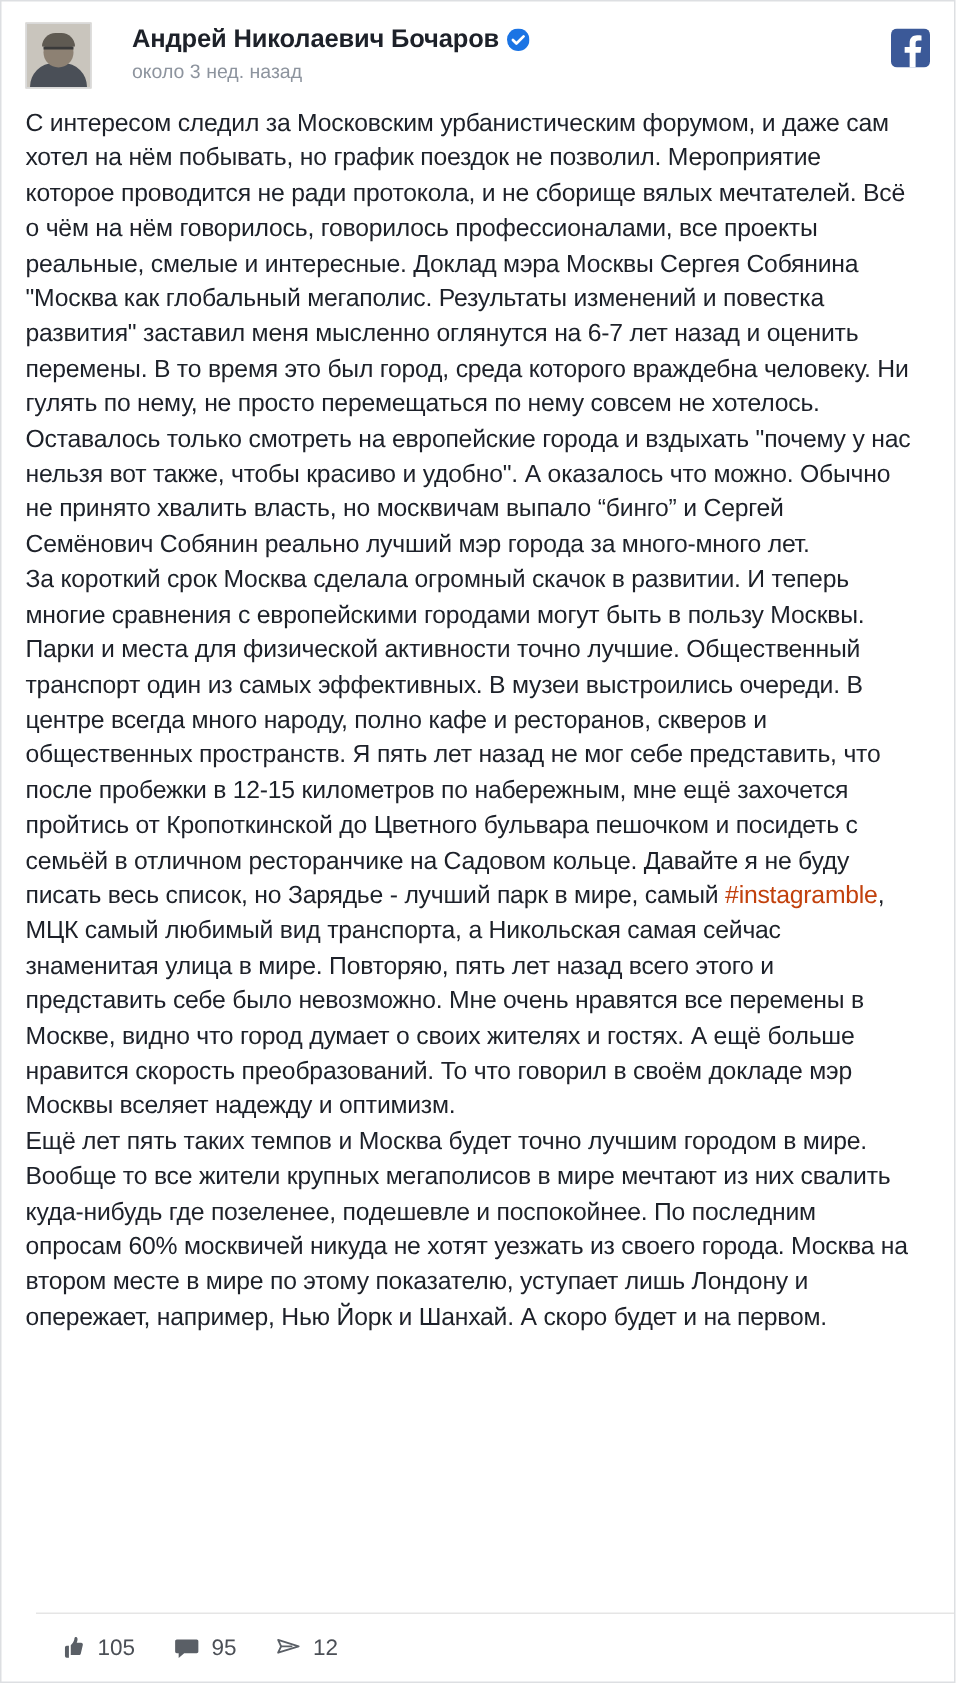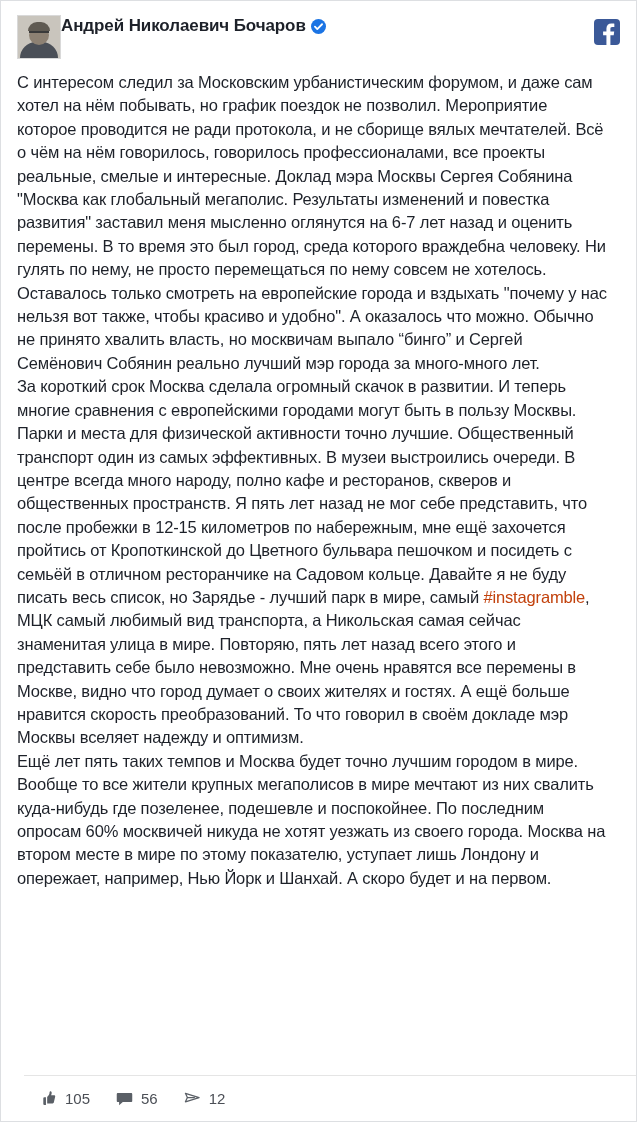--- a/index.html
+++ b/index.html
@@ -73,21 +73,21 @@
     position: absolute;
     left: 50%;
     bottom: 0;
     transform: translateX(-50%);
     width: 38px;
     height: 16px;
     border-radius: 18px 18px 0 0;
     background: #4a4f57;
   }
   .header-text {
-    margin-left: 0;
+    margin-left: 27px;
     padding-top: 1px;
     display: flex;
     flex-direction: column;
     justify-content: center;
   }
   .author-row {
     display: flex;
     align-items: center;
     gap: 5px;
   }
@@ -169,20 +169,21 @@
     <div class="header-text">
       <div class="author-row">
         <span class="author-name">Андрей Николаевич Бочаров</span>
         <span class="verified">
           <svg viewBox="0 0 16 16" width="15" height="15" aria-hidden="true">
             <circle cx="8" cy="8" r="8" fill="#1b74e4"></circle>
             <path d="M4.2 8.2l2.5 2.5 5.1-5.1" fill="none" stroke="#ffffff" stroke-width="1.9" stroke-linecap="round" stroke-linejoin="round"></path>
           </svg>
         </span>
       </div>
+      <div class="timestamp">около 3 нед. назад</div>
     </div>
 
     <div class="fb-logo">
       <svg viewBox="0 0 26 26" width="26" height="26" aria-hidden="true">
         <rect x="0" y="0" width="26" height="26" rx="4" fill="#3b5998"></rect>
         <path d="M16.4 26V16.2h3.3l0.5-3.8h-3.8V9.9c0-1.1 0.3-1.85 1.9-1.85h2.03V4.66C20 4.6 18.8 4.5 17.4 4.5c-2.95 0-4.97 1.8-4.97 5.1v2.8H9.1v3.8h3.33V26h3.97z" fill="#ffffff"></path>
       </svg>
     </div>
   </div>
 
@@ -202,21 +203,21 @@
       </span>
       <span class="action-count">105</span>
     </div>
 
     <div class="action">
       <span>
         <svg viewBox="0 0 18 18" width="17" height="17" aria-hidden="true">
           <path d="M2 3.2h14c.66 0 1.2.54 1.2 1.2v7.2c0 .66-.54 1.2-1.2 1.2H7.2L3.3 16.2v-3.4H2c-.66 0-1.2-.54-1.2-1.2V4.4C0.8 3.74 1.34 3.2 2 3.2z" fill="#5a5f66"></path>
         </svg>
       </span>
-      <span class="action-count">56</span>
+      <span class="action-count">95</span>
     </div>
 
     <div class="action">
       <span>
         <svg viewBox="0 0 18 18" width="17" height="17" aria-hidden="true">
           <path d="M1.5 12.5 L16 8 L1.5 3.5 L3.6 8 z" fill="none" stroke="#5a5f66" stroke-width="1.3" stroke-linejoin="round"></path>
           <path d="M3.6 8 L11 8" fill="none" stroke="#5a5f66" stroke-width="1.3" stroke-linecap="round"></path>
         </svg>
       </span>
       <span class="action-count">12</span>

